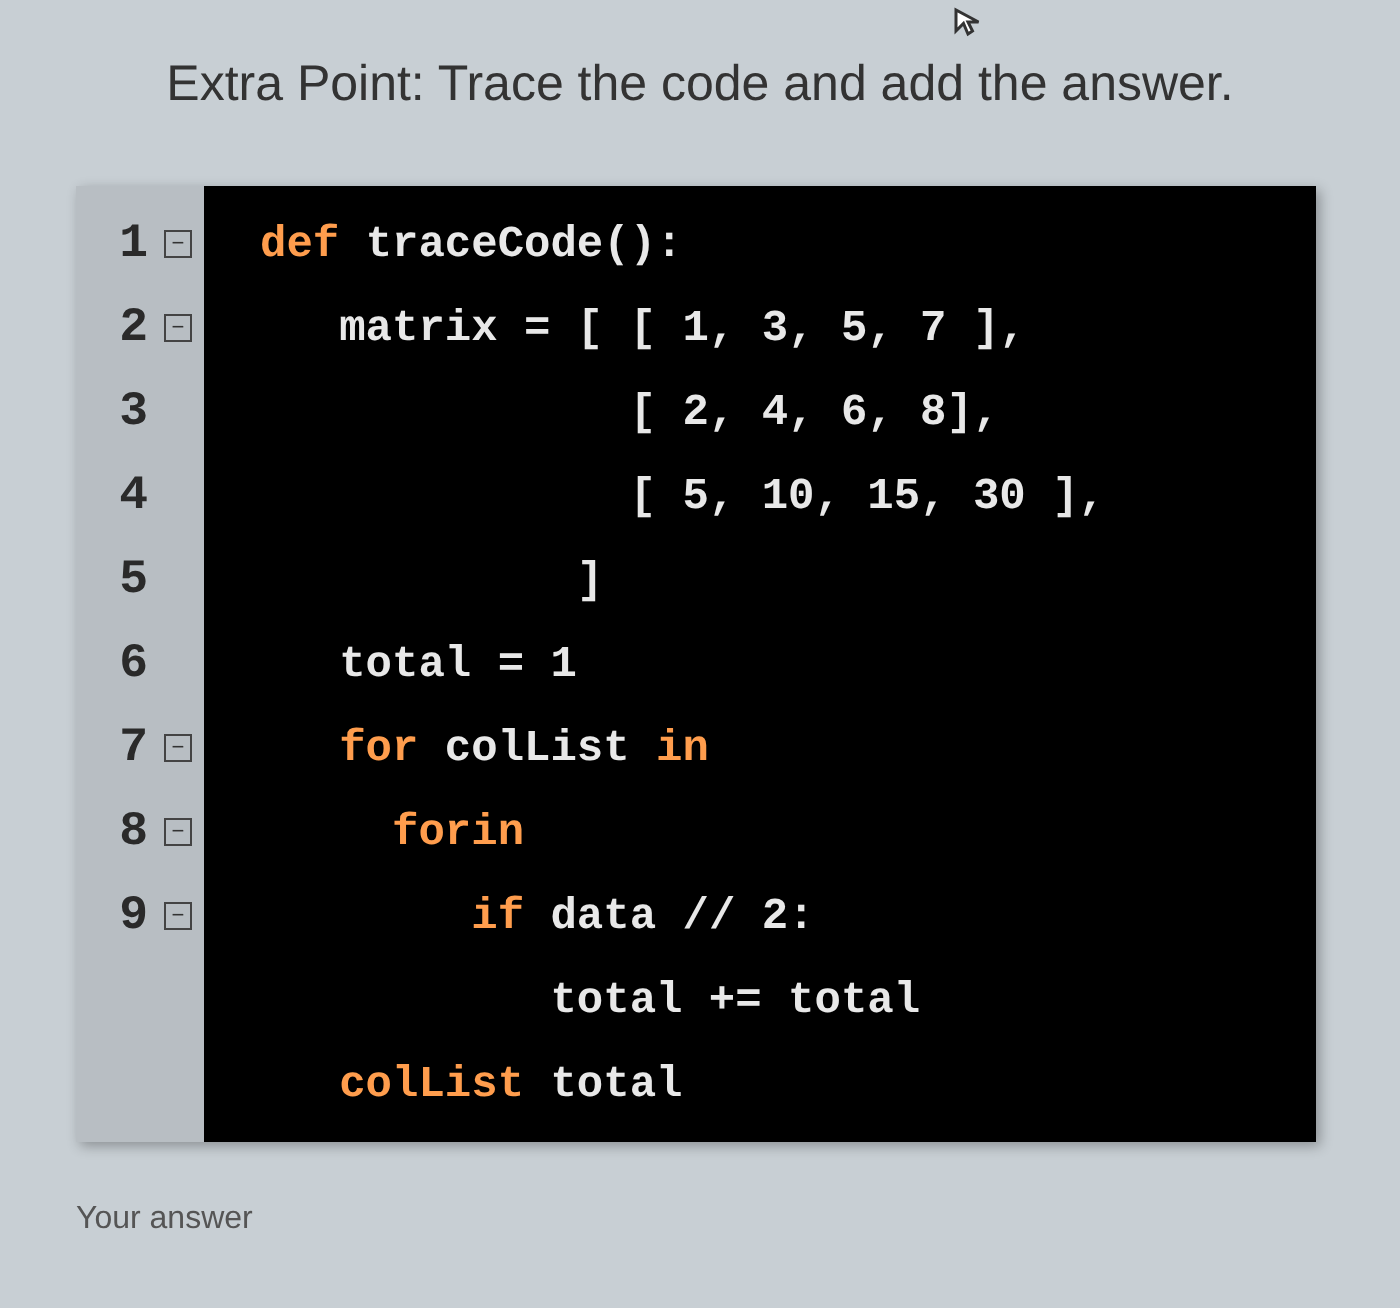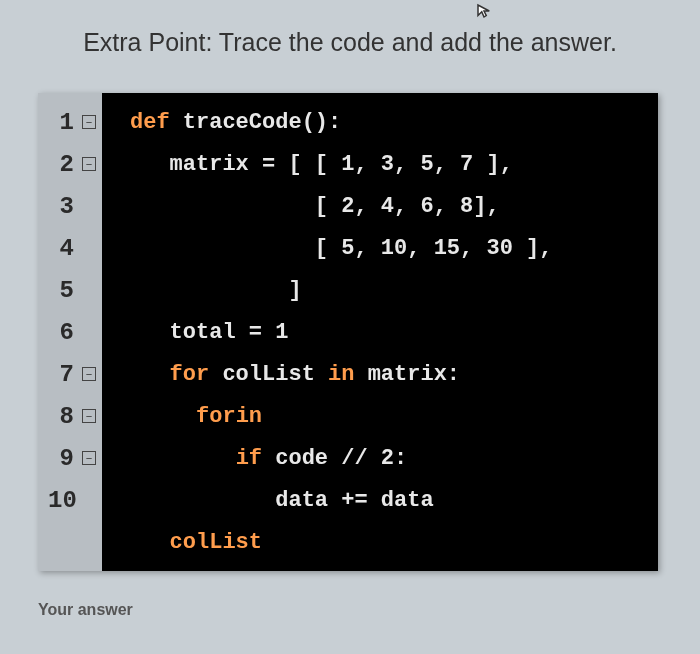--- a/index.html
+++ b/index.html
@@ -79,21 +79,20 @@
       align-items: center;
       white-space: pre;
     }
     .tok-kw { color: #ff9d4d; }
     .tok-def { color: #e8e8e8; }
     .answer-label {
       margin-top: 30px;
       margin-left: 20px;
       font-size: 16px;
       color: #555;
-      font-weight: bold;
     }
   </style>
 </head>
 <body>
 
 <span class="cursor">
   <svg width="18" height="18" viewBox="0 0 24 24" fill="none" stroke="#333" stroke-width="2">
     <path d="M4 4 L4 18 L9 13 L12 20 L15 18 L12 12 L19 12 Z" fill="#fff"></path>
   </svg>
 </span>
@@ -131,33 +130,29 @@
         <span class="fold">−</span>
       </div>
       <div class="gutter-row">
         <span class="line-num">8</span>
         <span class="fold">−</span>
       </div>
       <div class="gutter-row">
         <span class="line-num">9</span>
         <span class="fold">−</span>
       </div>
-      <div class="gutter-row">
-        <span class="line-num">10</span>
-        <span class="fold empty"></span>
-      </div>
     </div>
   <div class="code-area" id="codearea">
       <div class="code-line"><span class="tok-kw">def </span><span class="tok-def">traceCode():</span></div>
       <div class="code-line"><span class="tok-def">   matrix = [ [ 1, 3, 5, 7 ],</span></div>
       <div class="code-line"><span class="tok-def">              [ 2, 4, 6, 8],</span></div>
       <div class="code-line"><span class="tok-def">              [ 5, 10, 15, 30 ],</span></div>
       <div class="code-line"><span class="tok-def">            ]</span></div>
       <div class="code-line"><span class="tok-def">   total = 1</span></div>
-      <div class="code-line"><span class="tok-def">   </span><span class="tok-kw">for</span><span class="tok-def"> colList </span><span class="tok-kw">in</span><span class="tok-def"> matrix:</span></div>
+      <div class="code-line"><span class="tok-def">   </span><span class="tok-kw">for</span><span class="tok-def"> colList </span><span class="tok-kw">in</span></div>
       <div class="code-line"><span class="tok-def">     </span><span class="tok-kw">for</span><span class="tok-kw">in</span></div>
-      <div class="code-line"><span class="tok-def">        </span><span class="tok-kw">if</span><span class="tok-def"> code // 2:</span></div>
-      <div class="code-line"><span class="tok-def">           data += data</span></div>
-      <div class="code-line"><span class="tok-def">   </span><span class="tok-kw">colList</span></div>
+      <div class="code-line"><span class="tok-def">        </span><span class="tok-kw">if</span><span class="tok-def"> data // 2:</span></div>
+      <div class="code-line"><span class="tok-def">           total += total</span></div>
+      <div class="code-line"><span class="tok-def">   </span><span class="tok-kw">colList</span><span class="tok-def"> total</span></div>
     </div>
 </div>
 
 <div class="answer-label">Your answer</div>
 
 </body></html>

